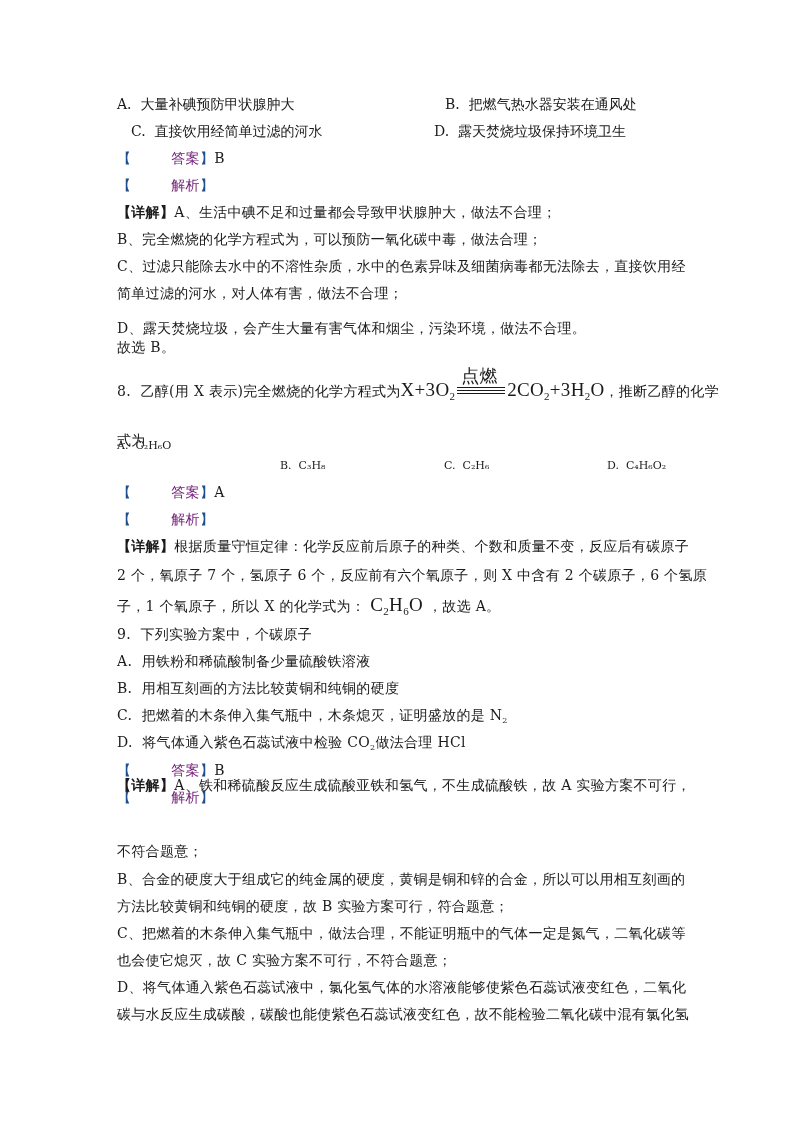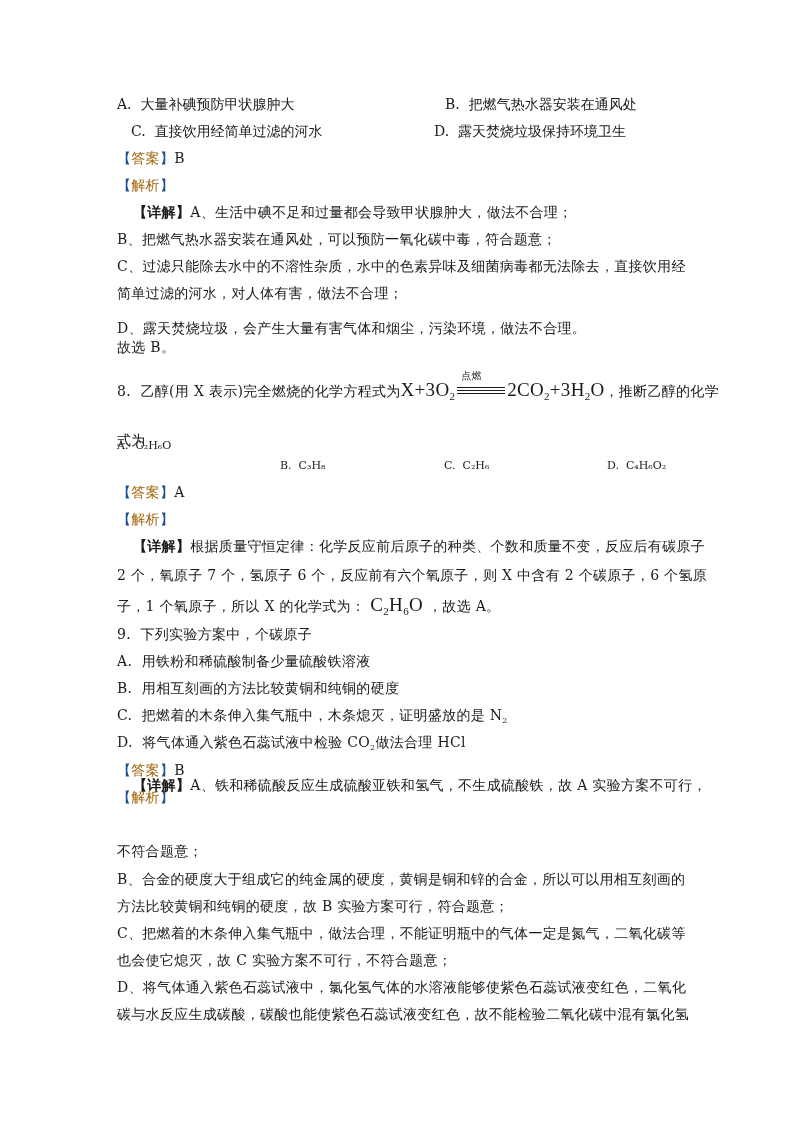--- a/index.html
+++ b/index.html
@@ -3,28 +3,28 @@
 <meta charset="utf-8">
 <style>
   html, body { margin: 0; padding: 0; background: #ffffff; }
   body { width: 793px; height: 1122px; position: relative; overflow: hidden;
          font-family: "DejaVu Serif", "Liberation Serif", serif; color: #1a1a1a; }
   .page { position: absolute; left: 117px; top: 0; width: 570px; }
   .line { position: absolute; left: 0; font-size: 14px; line-height: 20px; white-space: nowrap; letter-spacing: 0.3px; }
   .opt2 { position: absolute; font-size: 14px; line-height: 20px; white-space: nowrap; }
   .opt4 { position: absolute; font-size: 11px; line-height: 20px; white-space: nowrap; }
   .br { color: #1f4e8c; }
-  .lbl { color: #a16207; }
-  .bold { font-weight: bold; margin-left: 16px; }
+  .lbl { color: #701a75; margin-left: 40px; }
+  .bold { font-weight: bold; }
   .math { font-family: "Liberation Serif", "DejaVu Serif", serif; font-size: 19px; }
   .math sub { font-size: 11px; vertical-align: -4px; }
   .small sub { font-size: 8px; vertical-align: -3px; }
   sub { line-height: 0; }
   .arrow { display: inline-block; position: relative; width: 48px; height: 20px; vertical-align: middle; margin: 0 2px; }
-  .arrow .cond { position: absolute; left: 4px; top: -16px; font-size: 10px; font-family: "DejaVu Sans", sans-serif; }
+  .arrow .cond { position: absolute; left: 4px; top: -16px; font-size: 18px; font-family: "DejaVu Sans", sans-serif; }
   .arrow .bar { position: absolute; left: 0; width: 48px; height: 1px; background: #1a1a1a; }
 </style>
 </head>
 <body>
 
 <div class="page">
 
   <div class="opt2" style="top:94px;left:0">
     <span>A.</span>&nbsp; <span>大量补碘预防甲状腺肿大</span>
   </div>
@@ -40,21 +40,21 @@
 
   <div class="line" style="top:148px">
     <span class="br">【</span><span class="lbl">答案</span><span class="br">】</span><span>B</span>
   </div>
   <div class="line" style="top:175px">
     <span class="br">【</span><span class="lbl">解析</span><span class="br">】</span>
   </div>
   <div class="line" style="top:202px">
     <span class="bold">【<span>详解</span>】</span><span>A、生活中碘不足和过量都会导致甲状腺肿大，做法不合理；</span>
   </div>
-  <div class="line" style="top:229px">B、把燃气热水器安装在通风处，可以预防一氧化碳中毒，符合题意；</div>
+  <div class="line" style="top:229px">B、完全燃烧的化学方程式为，可以预防一氧化碳中毒，做法合理；</div>
   <div class="line" style="top:256px">C、过滤只能除去水中的不溶性杂质，水中的色素异味及细菌病毒都无法除去，直接饮用经</div>
   <div class="line" style="top:283px">简单过滤的河水，对人体有害，做法不合理；</div>
   <div class="line" style="top:318px">D、露天焚烧垃圾，会产生大量有害气体和烟尘，污染环境，做法不合理。</div>
   <div class="line" style="top:337px">故选 B。</div>
 
   <div class="line" style="top:380px">
     <span>8.</span>&nbsp;
     <span>乙醇(用 X 表示)完全燃烧的化学方程式为</span><span class="math"><span>X+3O</span><sub>2</sub><span class="arrow"><span class="cond">点燃</span><span class="bar" style="top:5px"></span><span class="bar" style="top:8px"></span><span class="bar" style="top:11px"></span></span><span>2CO</span><sub>2</sub><span>+3H</span><sub>2</sub><span>O</span></span><span>，推断乙醇的化学</span>
   </div>
   <div class="line" style="top:430px">式为</div>

